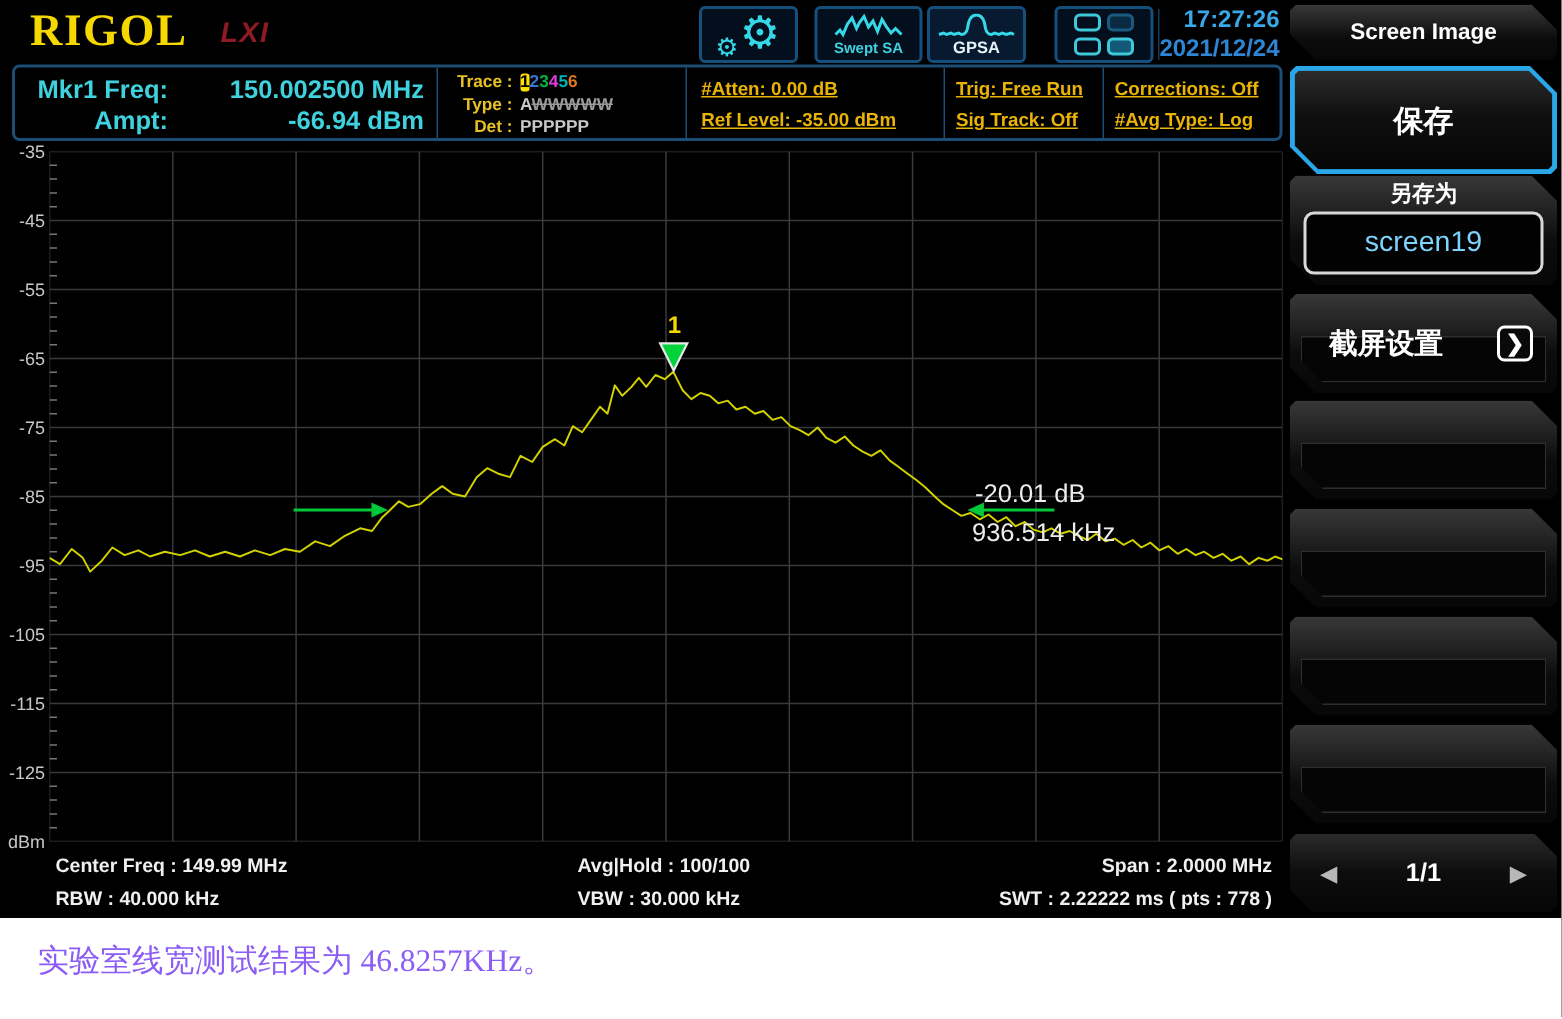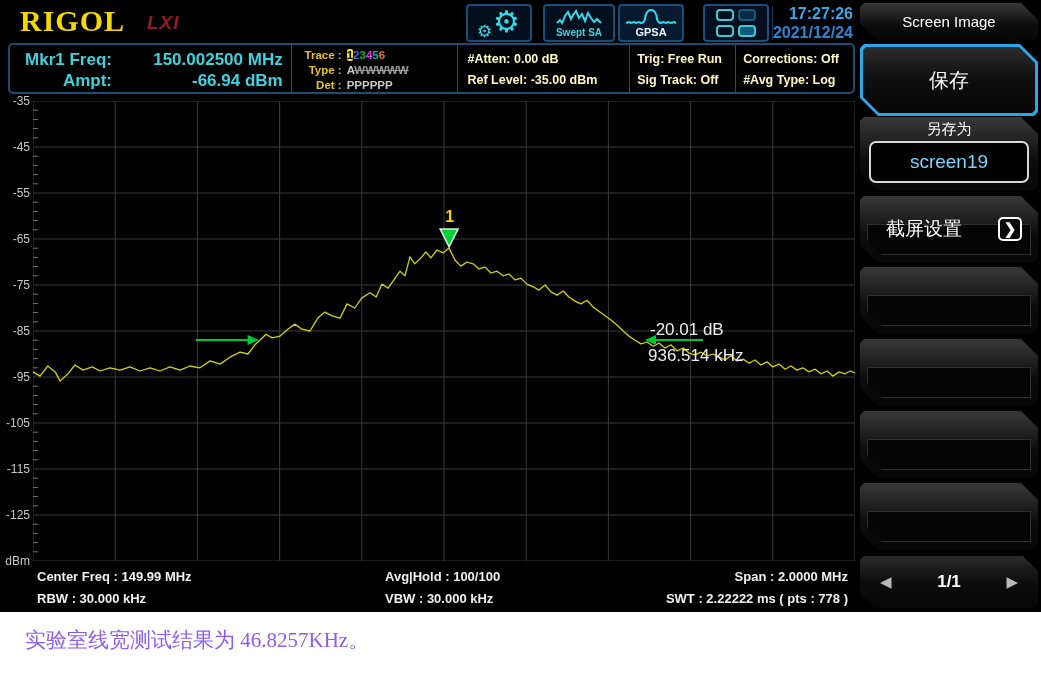--- a/index.html
+++ b/index.html
@@ -26,40 +26,40 @@
   .ib-div { width:1px; height:100%; background:#1b4d75; }
   .ib-mkr { width:281px; padding:4px 8px 0 6px; }
   .mkr-row { display:flex; justify-content:space-between; line-height:21px; }
   .mkr-row .lab { width:96px; text-align:right; }
   .mkr-row span { color:#3fd2de; font-size:17px; font-weight:bold; }
   .ib-trace { width:166px; padding:2px 4px 0 6px; font-size:11.5px; font-weight:bold; }
   .tr-row { display:flex; align-items:center; height:15px; }
   .tr-row .lab { width:44px; text-align:right; color:#e8c125; margin-right:5px; }
   .tr-cell { width:16px; text-align:center; }
   .struck { text-decoration:line-through; color:#9a9a9a; }
-  .ib-set { font-size:12.5px; font-weight:bold; color:#fef9c3; line-height:21px; padding-top:4px; }
+  .ib-set { font-size:12.5px; font-weight:bold; color:#eab308; line-height:21px; padding-top:4px;text-decoration:underline; }
   .ib-atten { width:171px; padding-left:9px; }
   .ib-trig { width:105px; padding-left:7px; }
   .ib-corr { width:117px; padding-left:7px; }
 
   
   .ylab { position:absolute; width:30px; text-align:right; color:#c8c8c8; font-size:12px; }
   #chart { position:absolute; left:33px; top:101px; }
 
   
   .bbar { position:absolute; left:0; top:565px; width:856px; height:47px; color:#f0f0f0; font-size:13px; font-weight:bold; line-height:22px; }
   .bb-col1 { position:absolute; left:37px; top:1px; }
   .bb-col2 { position:absolute; left:385px; top:1px; }
   .bb-col3 { position:absolute; right:8px; top:1px; text-align:right; }
 
   
   .sidebar { position:absolute; left:858px; top:0; width:183px; height:612px; background:#000; }
   .sb-btn { position:absolute; left:2px; width:178px; clip-path:polygon(0 4px, 4px 0, calc(100% - 17px) 0, 100% 17px, 100% calc(100% - 4px), calc(100% - 4px) 100%, 17px 100%, 0 calc(100% - 17px)); background:linear-gradient(#383838, #1d1d1d 38%, #0c0c0c 60%, #070707); }
   .sb-inner { position:absolute; left:7px; right:7px; top:42%; bottom:7px; background:#050505; border:1px solid #2e2e2e; clip-path:polygon(0 0, 100% 0, 100% 100%, 15px 100%, 0 calc(100% - 15px)); }
-  .sb-text { position:absolute; inset:0; display:flex; align-items:center; justify-content:center; color:#fff; font-weight:normal; }
+  .sb-text { position:absolute; inset:0; display:flex; align-items:center; justify-content:center; color:#fff; font-weight:bold; }
   .sb-save-outer { position:absolute; left:2px; top:44px; width:178px; height:72px; clip-path:polygon(0 4px, 4px 0, calc(100% - 18px) 0, 100% 18px, 100% calc(100% - 4px), calc(100% - 4px) 100%, 18px 100%, 0 calc(100% - 18px)); background:#2aa7e8; }
   .sb-save-inner { position:absolute; inset:3px; clip-path:polygon(0 3px, 3px 0, calc(100% - 16px) 0, 100% 16px, 100% calc(100% - 3px), calc(100% - 3px) 100%, 16px 100%, 0 calc(100% - 16px)); background:linear-gradient(#2c2c2c, #101010 45%, #050505); }
   .saveas-inner { position:absolute; left:9px; right:9px; top:24px; bottom:7px; border:2px solid #d8d8d8; border-radius:7px; background:#020202; display:flex; align-items:center; justify-content:center; color:#7dd3fc; font-size:19px; }
   .arrow-box { position:absolute; right:16px; top:50%; transform:translateY(-50%); width:24px; height:24px; border:2px solid #fff; border-radius:5px; color:#fff; font-size:15px; font-weight:bold; display:flex; align-items:center; justify-content:center; background:#0a0a0a; }
   .pager { position:absolute; left:2px; top:556px; width:178px; height:52px; clip-path:polygon(0 4px, 4px 0, calc(100% - 15px) 0, 100% 15px, 100% calc(100% - 4px), calc(100% - 4px) 100%, 15px 100%, 0 calc(100% - 15px)); background:linear-gradient(#2a2a2a, #0d0d0d 50%, #060606); display:flex; align-items:center; justify-content:space-between; padding:0 20px; }
   .pager .pg { color:#fff; font-size:17px; font-weight:bold; }
   .pager .tri { color:#b8b8b8; font-size:15px; }
 
   
   .caption { position:absolute; left:25px; top:626px; width:1000px; color:#8b5cf6; font-family:"Liberation Serif", serif; font-size:21px; }
@@ -238,21 +238,21 @@
         <polygon points="611.9790000000017,238.97000000000003 622.9790000000017,233.97000000000003 622.9790000000017,243.97000000000003" fill="#00c838"></polygon>
         <text x="616.9790000000017" y="233.97000000000003" fill="#ececec" font-size="17" font-family="Liberation Sans, sans-serif">-20.01 dB</text>
         <text x="614.9790000000017" y="259.97" fill="#ececec" font-size="17" font-family="Liberation Sans, sans-serif">936.514 kHz</text>
         <polygon points="416.1374999999953,145.92399999999998 407.1374999999953,127.92399999999998 425.1374999999953,127.92399999999998" fill="#00d23c" stroke="#e8e8e8" stroke-width="1.5"></polygon>
         <text x="412.1374999999953" y="120.92399999999998" fill="#f5d800" font-size="16" font-weight="bold" font-family="Liberation Sans, sans-serif">1</text>
       </svg>
 
     <div class="bbar">
       <div class="bb-col1">
         <div>Center Freq : 149.99 MHz</div>
-        <div>RBW : 30.000 kHz</div>
+        <div>RBW : 40.000 kHz</div>
       </div>
       <div class="bb-col2">
         <div>Avg|Hold : 100/100</div>
         <div>VBW : 30.000 kHz</div>
       </div>
       <div class="bb-col3">
         <div>Span : 2.0000 MHz</div>
         <div>SWT : 2.22222 ms ( pts : 778 )</div>
       </div>
     </div>

